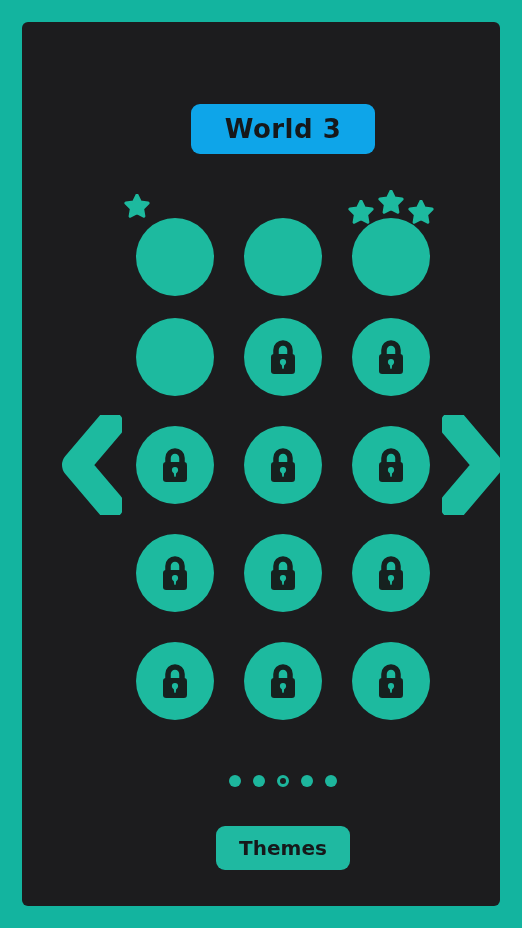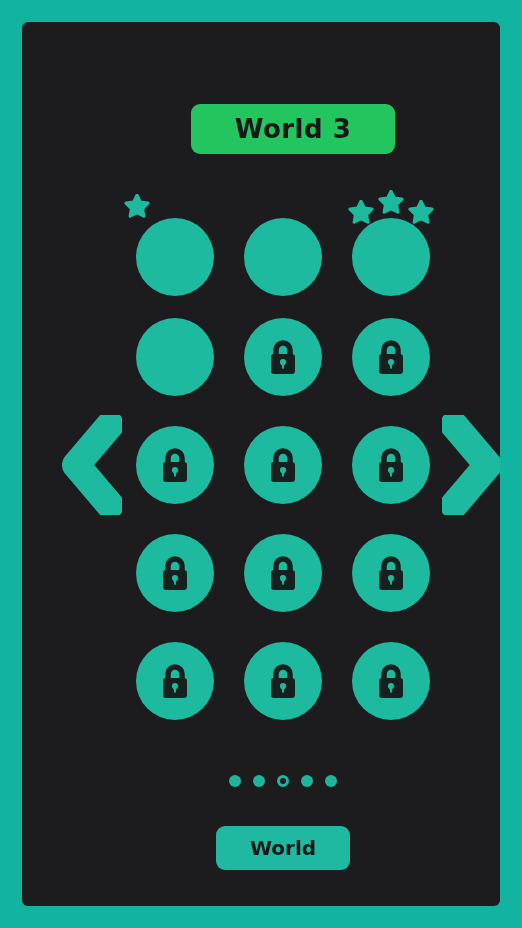--- a/index.html
+++ b/index.html
@@ -32,23 +32,23 @@
     background: #1c1c1e;
     border-radius: 6px;
     overflow: hidden;
   }
 
   
   #world-title-btn {
     position: absolute;
     left: 169px;
     top: 82px;
-    width: 204px;
+    width: 184px;
     height: 50px;
-    background: #22c55e;
+    background: #0ea5e9;
     border-radius: 9px;
     display: flex;
     align-items: center;
     justify-content: center;
   }
   #world-title-btn .label {
     font-family: "DejaVu Sans", sans-serif;
     font-size: 26px;
     font-weight: 700;
     color: #16181a;
@@ -351,17 +351,17 @@
 
     <div id="pager">
         <div class="dot"></div>
         <div class="dot"></div>
         <div class="dot current"></div>
         <div class="dot"></div>
         <div class="dot"></div>
       </div>
 
     <div id="themes-btn">
-      <span class="label">World</span>
+      <span class="label">Themes</span>
     </div>
 
   </div>
 </div>
 
 </body></html>

